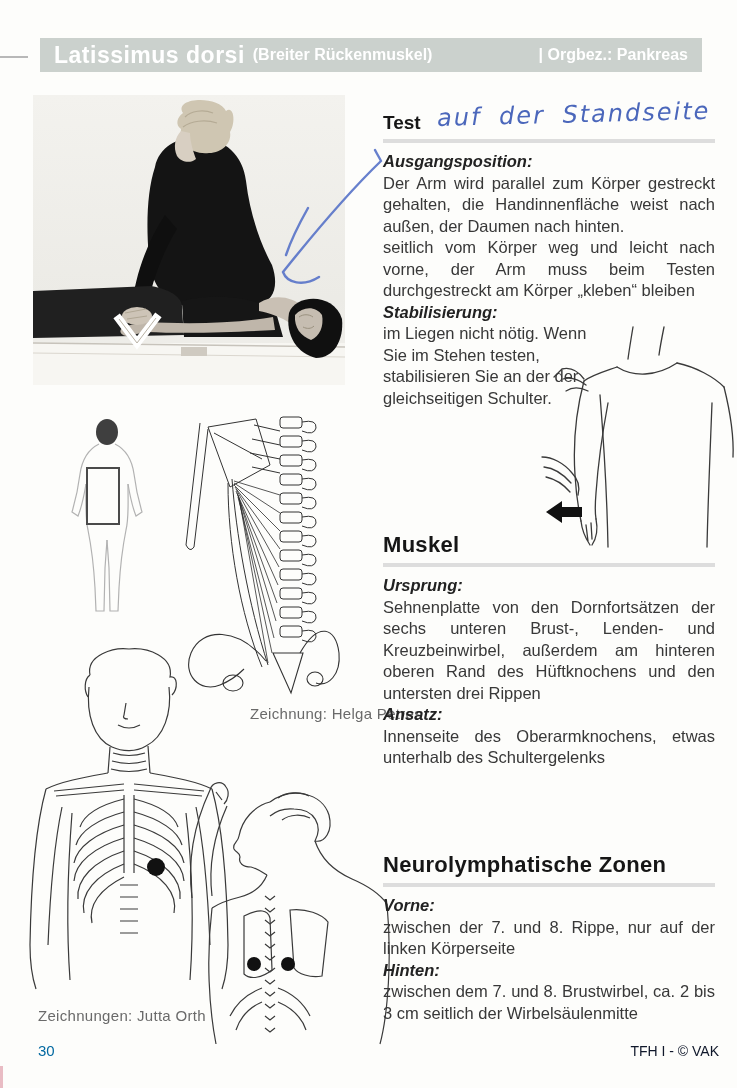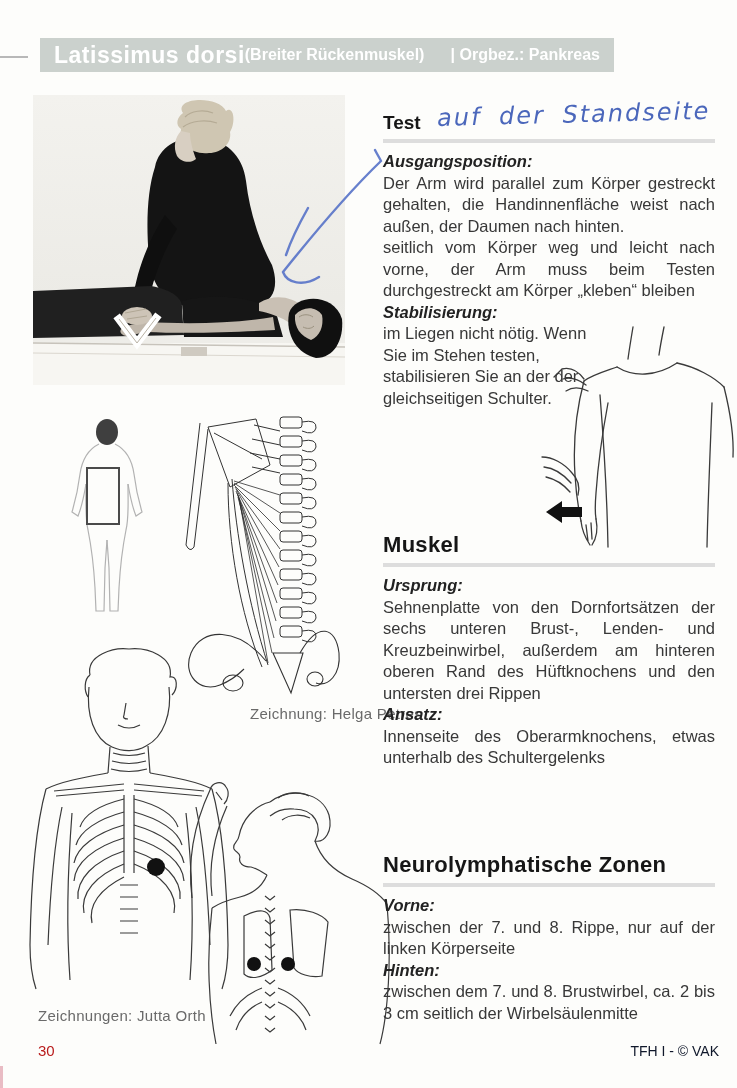--- a/index.html
+++ b/index.html
@@ -3,23 +3,23 @@
 <meta charset="utf-8">
 <style>
   html,body{margin:0;padding:0;background:#e8e8e8;}
   .page{
     position:relative;width:737px;height:1088px;margin:0 auto;
     background:#fdfdfb;overflow:hidden;
     font-family:"Liberation Sans",sans-serif;color:#383838;
   }
   
   .title-bar{
-    position:absolute;left:40px;top:38px;width:574px;height:34px;
+    position:absolute;left:40px;top:38px;width:662px;height:34px;
     background:#cbd1cd;color:#ffffff;display:flex;align-items:center;
-    padding:0 14px;box-sizing:border-box;
+    padding:0 14px;box-sizing:border-box;gap:8px;
   }
   .title-bar .muscle{font-size:23px;font-weight:bold;letter-spacing:.5px;white-space:nowrap;}
   .title-bar .muscle-de{font-size:16px;font-weight:bold;white-space:nowrap;}
   .title-bar .organ{margin-left:auto;font-size:16px;font-weight:bold;white-space:nowrap;}
   .scan-mark{position:absolute;left:0;top:56px;width:28px;height:2px;background:#b8b8b8;}
   .scan-pink{position:absolute;left:0;top:1066px;width:3px;height:22px;background:#e9bcc4;}
 
   
   .col{position:absolute;width:332px;left:383px;}
   h2{margin:0;font-size:22px;font-weight:bold;color:#161616;letter-spacing:.3px;}
@@ -32,21 +32,21 @@
 
   .handwriting{
     position:absolute;left:54px;top:-12px;width:300px;
     font-family:"DejaVu Sans",sans-serif;font-style:italic;
     font-size:24px;color:#4b67bb;letter-spacing:2px;word-spacing:8px;
     transform:rotate(-1.5deg);white-space:nowrap;
   }
 
   .fig{position:absolute;}
   .caption{position:absolute;font-size:15px;color:#6a6a6a;letter-spacing:.3px;}
-  .pagenum{position:absolute;left:38px;top:1042px;font-size:15px;color:#b91c1c;}
+  .pagenum{position:absolute;left:38px;top:1042px;font-size:15px;color:#0369a1;}
   .edition{position:absolute;right:18px;top:1043px;font-size:14px;color:#0f172a;}
   svg{display:block;}
 </style>
 </head>
 <body>
 
 <div class="page">
 
   <div class="scan-mark"></div>
   <div class="scan-pink"></div>

